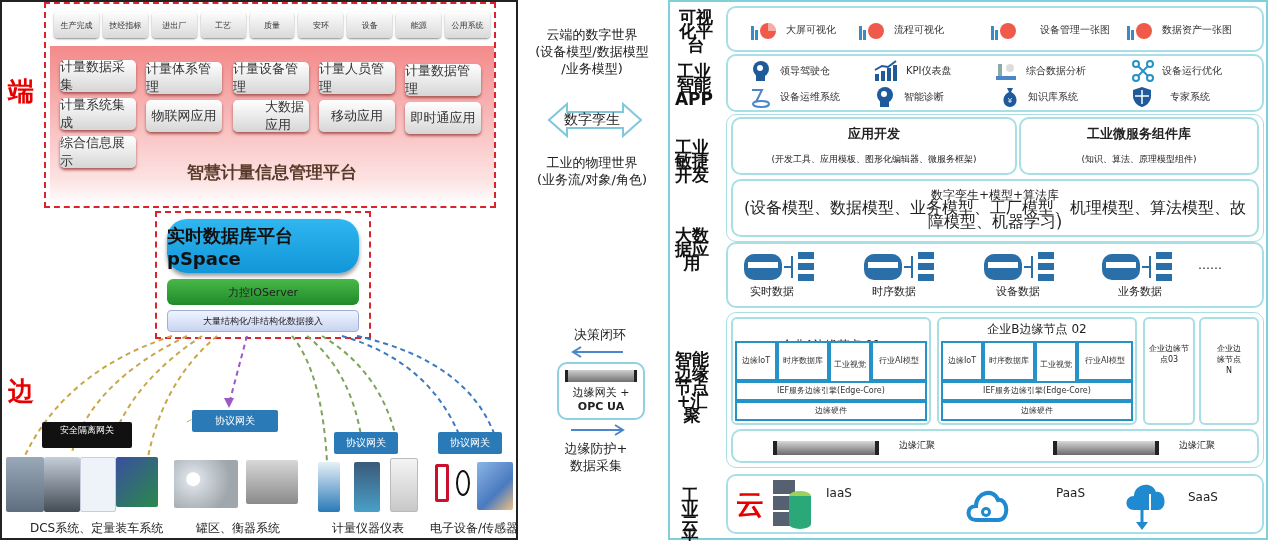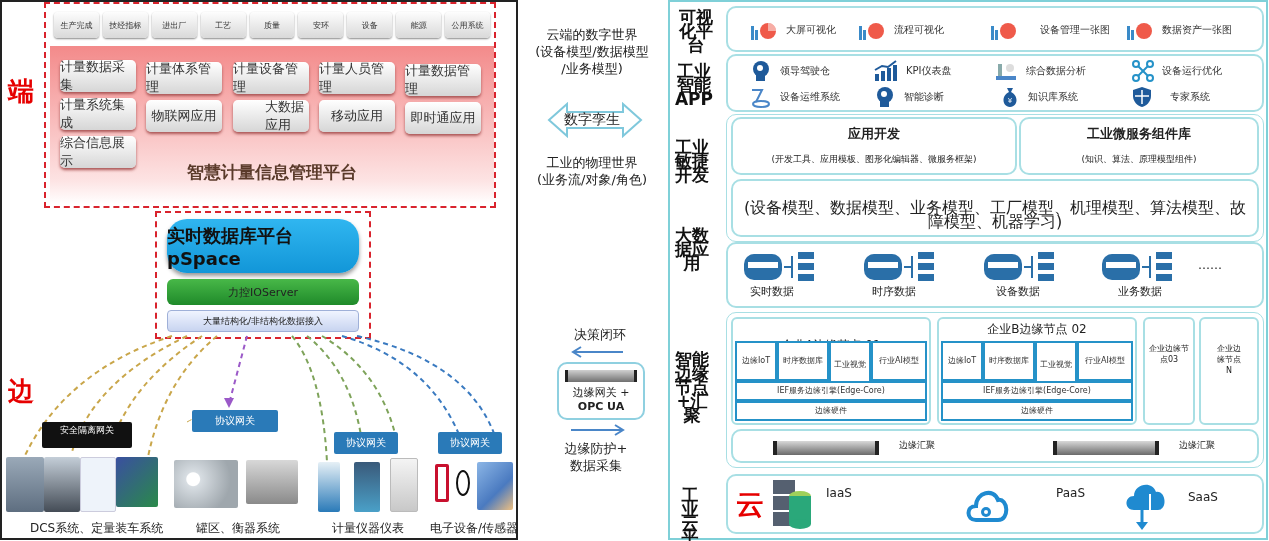--- a/index.html
+++ b/index.html
@@ -265,20 +265,21 @@
   <div class="rbox" style="left:56px;top:112px;width:538px;height:128px;border-width:1px;">
     <div class="rbox" style="left:4px;top:2px;width:286px;height:58px;">
       <div class="abs" style="left:0;top:6px;width:282px;text-align:center;font-size:13px;font-weight:bold;">应用开发</div>
       <div class="abs" style="left:0;top:34px;width:282px;text-align:center;font-size:9px;">(开发工具、应用模板、图形化编辑器、微服务框架)</div>
     </div>
     <div class="rbox" style="left:292px;top:2px;width:240px;height:58px;">
       <div class="abs" style="left:0;top:6px;width:236px;text-align:center;font-size:13px;font-weight:bold;">工业微服务组件库</div>
       <div class="abs" style="left:0;top:34px;width:236px;text-align:center;font-size:9px;">(知识、算法、原理模型组件)</div>
     </div>
     <div class="rbox" style="left:4px;top:64px;width:528px;height:58px;">
+      <div class="abs" style="left:0;top:6px;width:524px;text-align:center;font-size:12px;">数字孪生+模型+算法库</div>
       <div class="abs" style="left:10px;top:20px;width:504px;text-align:center;font-size:16px;line-height:14px;">(设备模型、数据模型、业务模型、工厂模型、机理模型、算法模型、故障模型、机器学习)</div>
     </div>
   </div>
 
   <div class="rbox" style="left:56px;top:240px;width:538px;height:66px;">
     <div class="abs" style="left:14px;top:6px;">
       <svg class="dbicon" width="84" height="34">
           <rect x="2" y="4" width="38" height="26" rx="10" fill="#2a6fa8"></rect>
           <rect x="6" y="12" width="30" height="6" fill="#fff"></rect>
           <line x1="42" y1="17" x2="50" y2="17" stroke="#2a6fa8" stroke-width="2"></line>

